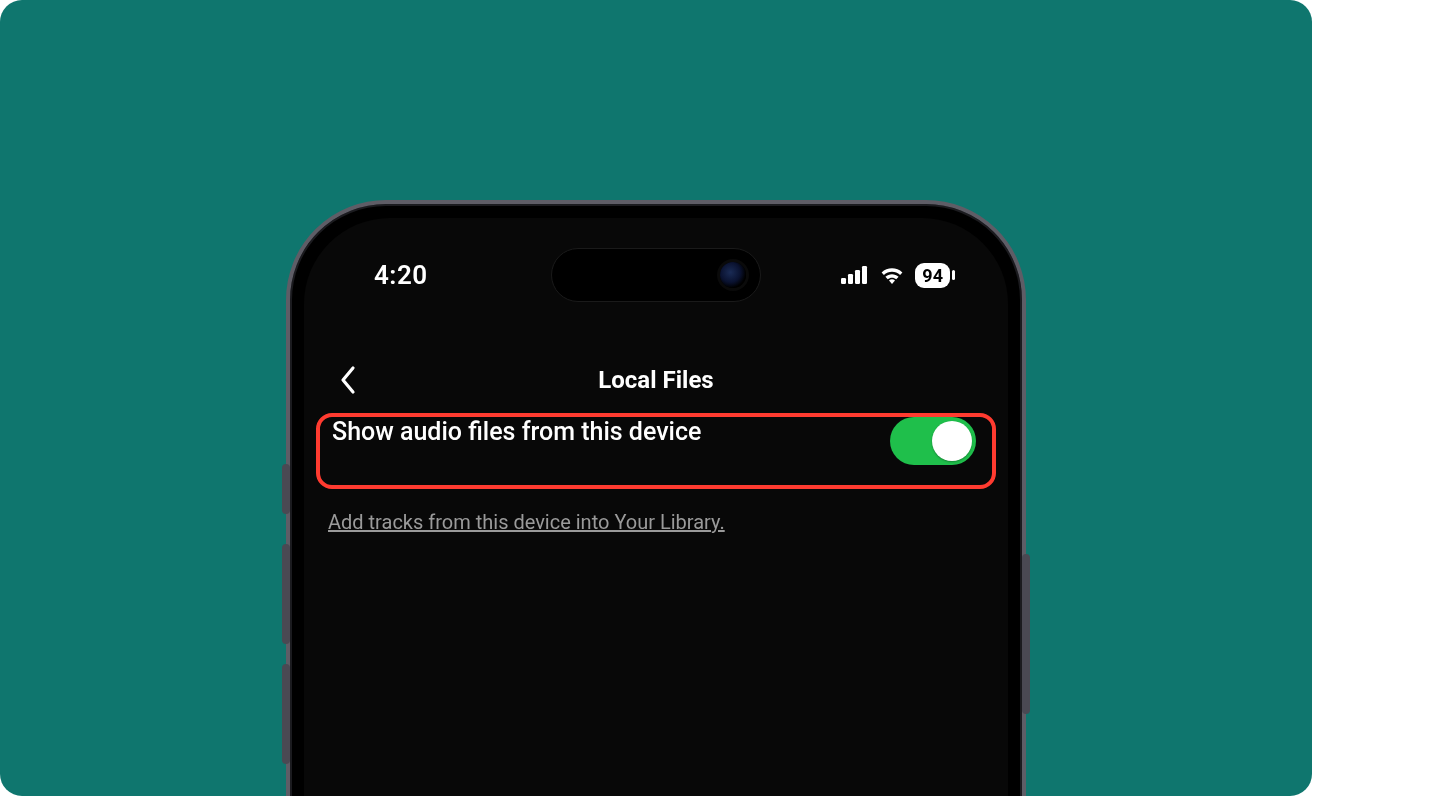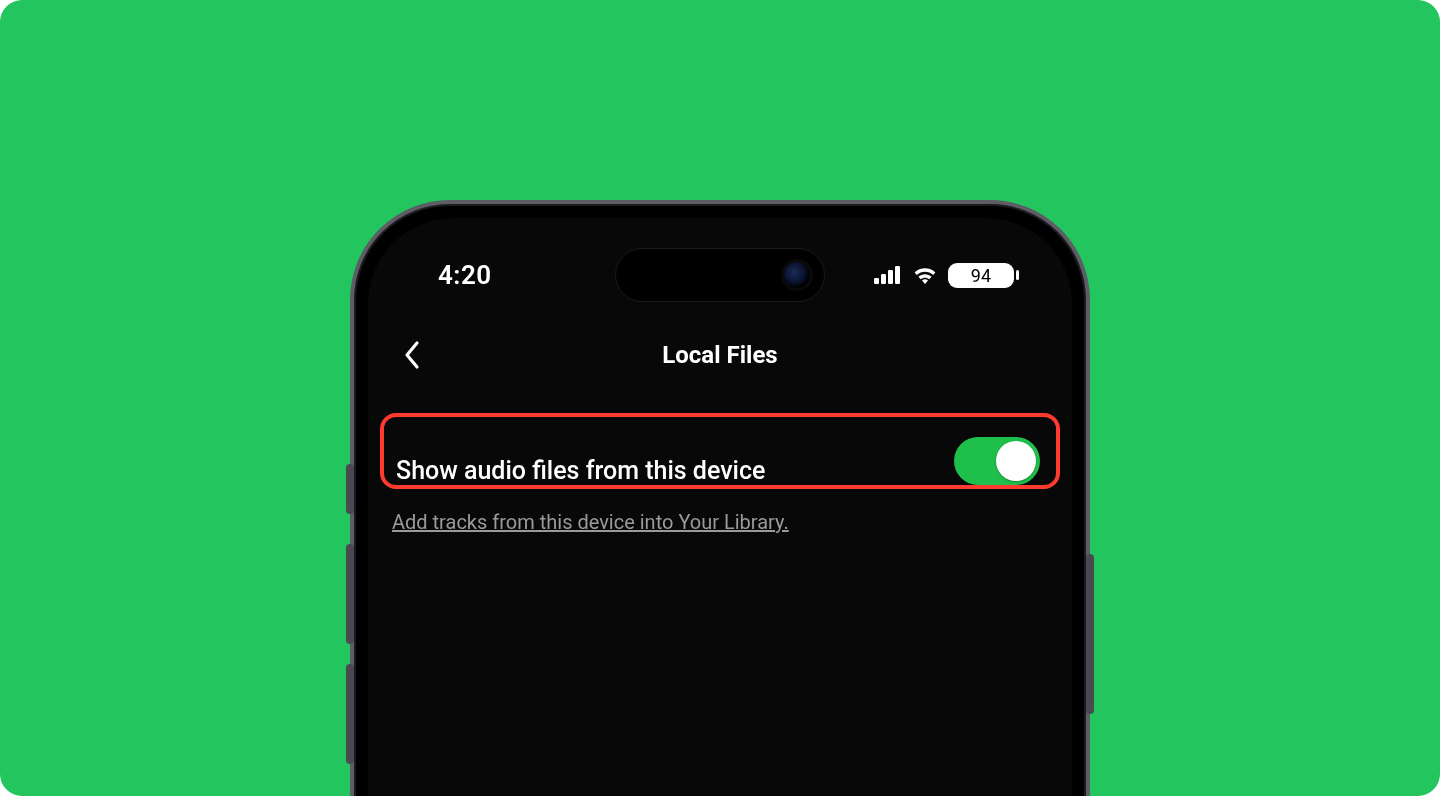--- a/index.html
+++ b/index.html
@@ -2,23 +2,23 @@
 <html><head>
 <meta charset="utf-8">
 <style>
   * { box-sizing: border-box; margin: 0; padding: 0; }
   html, body { width: 1440px; height: 796px; }
   body {
     font-family: -apple-system, BlinkMacSystemFont, "Segoe UI", Roboto, Helvetica, Arial, sans-serif;
     background: #fff;
   }
   .canvas {
-    width: 1440px;
+    width: 1312px;
     height: 796px;
-    background: #22c55e;
+    background: #0f766e;
     border-radius: 22px;
     position: relative;
     overflow: hidden;
   }
   .phone {
     position: absolute;
     left: 50%;
     top: 200px;
     transform: translateX(-50%);
     width: 740px;
@@ -88,42 +88,42 @@
     justify-content: space-between;
     padding: 0 58px 0 70px;
     font-weight: 600;
   }
   .status-time { font-size: 26px; letter-spacing: 0.5px; }
   .status-right { display: flex; align-items: center; gap: 10px; }
   .status-right svg { display: block; }
   .battery-pill {
     display: inline-flex;
     align-items: center;
-    padding: 2px 23px;
+    padding: 2px 7px;
     border-radius: 9px;
     background: #fff;
     color: #000;
     font-size: 18px;
-    font-weight: 400;
+    font-weight: 700;
     position: relative;
   }
   .battery-pill::after{
     content:"";
     position:absolute;
     right:-5px; top:50%;
     transform:translateY(-50%);
     width:3px; height:10px;
     background:#fff;
     border-radius:2px;
   }
 
   
   .navbar {
     position: absolute;
-    top: 111px;
+    top: 136px;
     left: 0; right: 0;
     height: 52px;
     display: flex;
     align-items: center;
     justify-content: center;
   }
   .navbar .back {
     position: absolute;
     left: 24px;
     top: 50%;
@@ -139,21 +139,21 @@
 
   
   .highlight-box {
     position: absolute;
     top: 195px;
     left: 12px; right: 12px;
     height: 76px;
     border: 4px solid #ff3b30;
     border-radius: 16px;
     display: flex;
-    align-items: flex-end;
+    align-items: flex-start;
     padding: 0 16px 0 12px;
   }
   .row-label {
     font-size: 25px;
     font-weight: 500;
     flex: 1 1 auto;
     color: #fff;
   }
   .toggle {
     width: 86px; height: 48px;

